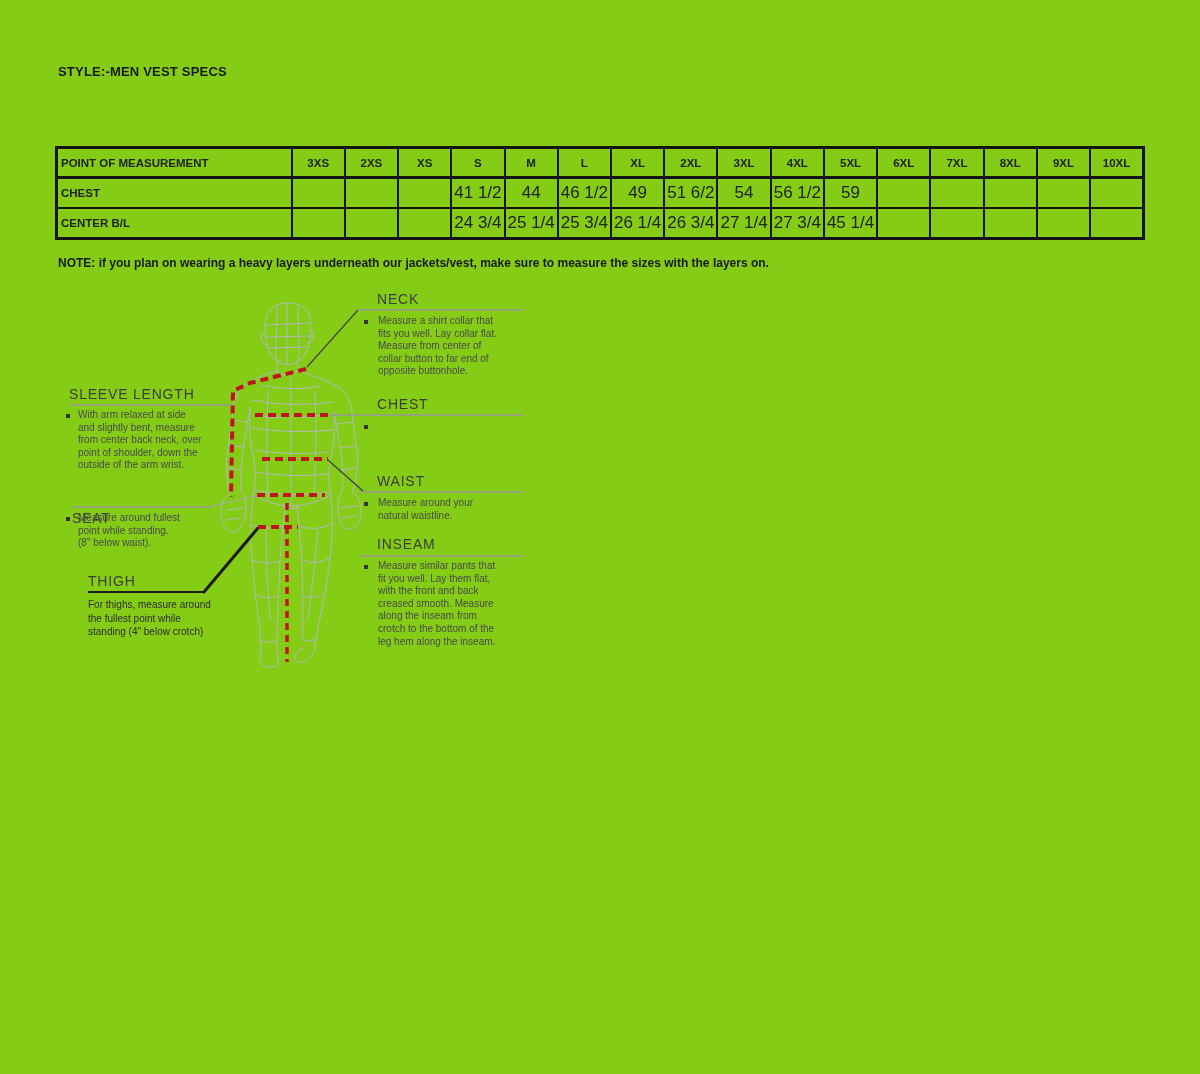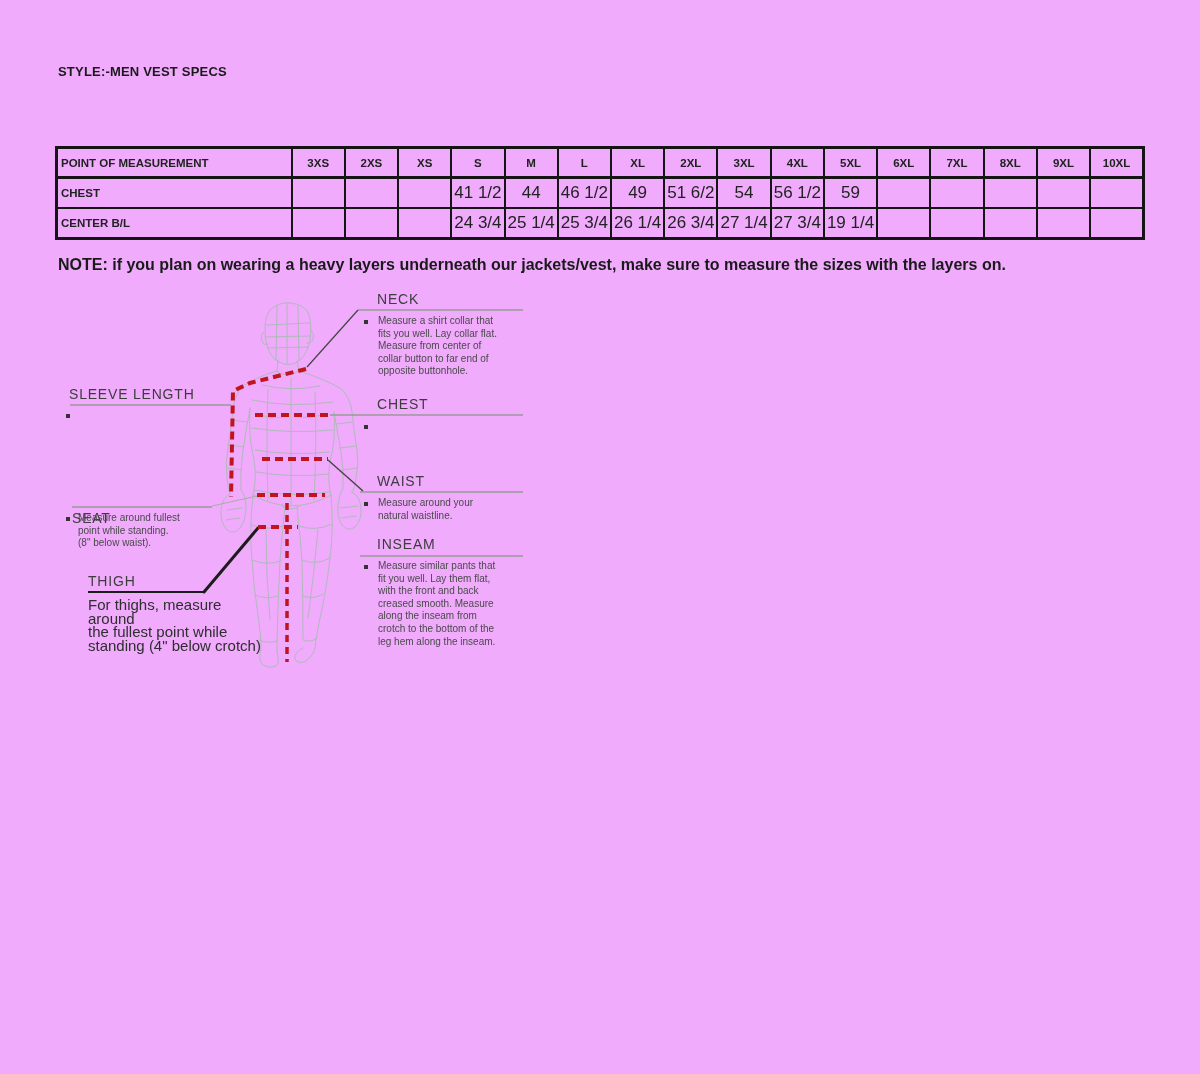--- a/index.html
+++ b/index.html
@@ -1,36 +1,36 @@
 <!DOCTYPE html>
 <html><head>
 <meta charset="utf-8">
 <style>
   html,body{margin:0;padding:0;background:#fff;}
-  #page{position:relative;width:1200px;height:1074px;background:#f0abfc;overflow:hidden;
+  #page{position:relative;width:1200px;height:1074px;background:#84cc16;overflow:hidden;
         font-family:"Liberation Sans",sans-serif;color:#222;}
   .abs{position:absolute;}
   #doc-title{left:58px;top:64px;font-size:13px;font-weight:bold;color:#1a1a1a;letter-spacing:.2px;}
-  #note-line{left:58px;top:256px;font-size:16px;font-weight:bold;color:#1a1a1a;}
+  #note-line{left:58px;top:256px;font-size:12px;font-weight:bold;color:#1a1a1a;}
 
   
   #spec-table{left:55px;top:146px;border-radius:13px;}
   table{border-collapse:collapse;table-layout:fixed;width:1090px;font-size:11.5px;}
   th,td{border:2px solid #151515;height:27px;padding:0;text-align:center;vertical-align:middle;
         overflow:hidden;white-space:nowrap;}
   table{border:3px solid #151515;}
   tr.hdr th{font-weight:bold;border-bottom:3px solid #151515;}
   th.poml,td.rowlbl{text-align:left;padding-left:3px;font-weight:bold;}
   td.val{font-weight:normal;font-size:17px;margin-left:16px;}
   tr.datarow td{height:28px;}
 
   
   .sec-title{font-size:14px;color:#3d3d3d;letter-spacing:.8px;white-space:nowrap;}
   .desc{font-size:10px;line-height:12.6px;color:#4a4a4a;white-space:pre-line;width:165px;}
-  .desc.big{font-size:15px;line-height:13.5px;color:#2e2e2e;width:175px;}
+  .desc.big{font-size:10px;line-height:13.5px;color:#2e2e2e;width:175px;}
   .bullet{width:4px;height:4px;background:#333;}
   svg{position:absolute;left:0;top:0;}
 </style>
 </head>
 <body>
 
 <div id="page">
 
   <div class="abs" id="doc-title">STYLE:-MEN VEST SPECS</div>
 
@@ -99,21 +99,21 @@
         <td class="val"></td>
         <td class="val"></td>
         <td class="val"></td>
         <td class="val">24 3/4</td>
         <td class="val">25 1/4</td>
         <td class="val">25 3/4</td>
         <td class="val">26 1/4</td>
         <td class="val">26 3/4</td>
         <td class="val">27 1/4</td>
         <td class="val">27 3/4</td>
-        <td class="val">19 1/4</td>
+        <td class="val">45 1/4</td>
         <td class="val"></td>
         <td class="val"></td>
         <td class="val"></td>
         <td class="val"></td>
         <td class="val"></td>
       </tr>
     </tbody>
       </table>
   </div>
 
@@ -188,20 +188,25 @@
       <line x1="255" y1="415" x2="328" y2="415"></line>
       <line x1="262" y1="459" x2="328" y2="459"></line>
       <line x1="257" y1="495" x2="325" y2="495"></line>
       <line x1="258" y1="527" x2="298" y2="527"></line>
       <line x1="287" y1="503" x2="287" y2="662" stroke-width="3.5" stroke-dasharray="7 5"></line>
     </g>
   </svg>
 
   <div class="abs sec-title" style="left:69px;top:386px;">SLEEVE LENGTH</div>
   <div class="abs bullet" style="left:66px;top:414px;"></div>
+  <div class="abs desc" style="left:78px;top:409px;">With arm relaxed at side
+and slightly bent, measure
+from center back neck, over
+point of shoulder, down the
+outside of the arm wrist.</div>
 
   <div class="abs sec-title" style="left:72px;top:510px;">SEAT</div>
   <div class="abs bullet" style="left:66px;top:517px;"></div>
   <div class="abs desc" style="left:78px;top:512px;">Measure around fullest
 point while standing.
 (8" below waist).</div>
 
   <div class="abs sec-title" style="left:88px;top:573px;">THIGH</div>
   <div class="abs desc big" style="left:88px;top:598px;">For thighs, measure around
 the fullest point while

